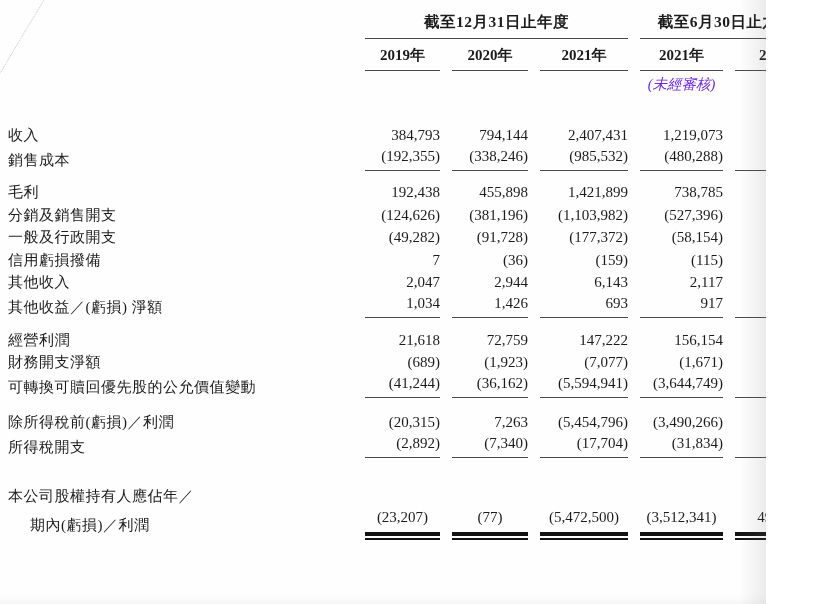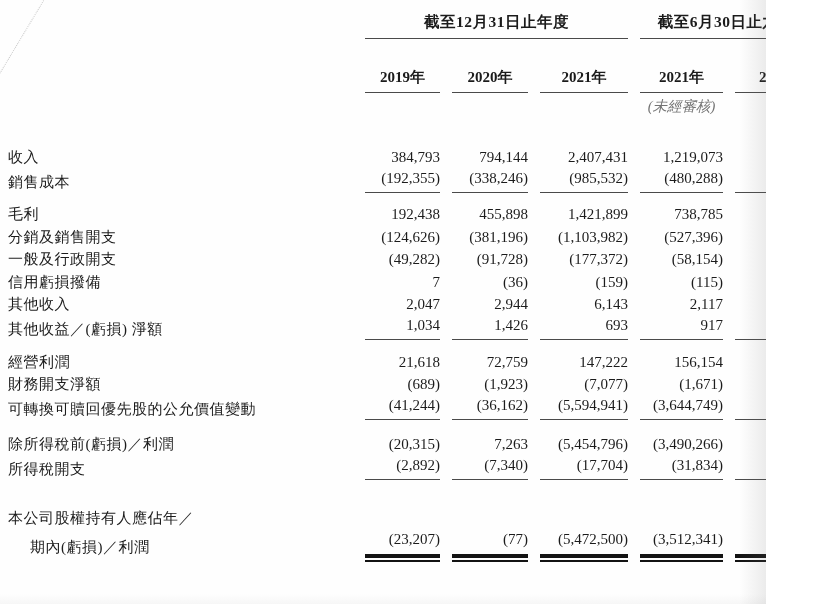--- a/index.html
+++ b/index.html
@@ -67,26 +67,25 @@
     border-bottom: 1.5px solid #4a4a4a;
     padding-bottom: 5px;
   }
   td.num { padding-left: 12px; }
   .yr {
     font-weight: bold;
     font-size: 15px;
     text-align: center;
     border-bottom: 1.5px solid #4a4a4a;
     padding: 7px 0 5px 0;
-    margin-top: 22px;
   }
   .note {
     font-style: italic;
     font-size: 14.5px;
-    color: #737373;
+    color: #6d28d9;
     text-align: center;
     padding-top: 4px;
     white-space: nowrap;
   }
 
   
   tr.r { height: 22.5px; }
   .lbl {
     font-size: 15px;
     line-height: 21px;
@@ -103,20 +102,21 @@
   .indent { padding-left: 22px; }
 
   tr.rule .n {
     border-bottom: 1.5px solid #4a4a4a;
     padding-bottom: 3px;
   }
   tr.dbl .n {
     position: relative;
     border-bottom: 4px solid #131313;
     padding-bottom: 4px;
+    text-align: center;
   }
   tr.dbl .n::after {
     content: "";
     position: absolute;
     left: 0; right: 0; bottom: -8px;
     border-bottom: 2px solid #131313;
   }
 
   tr.sp td { height: 10px; }
   tr.sp-md td { height: 12px; }

